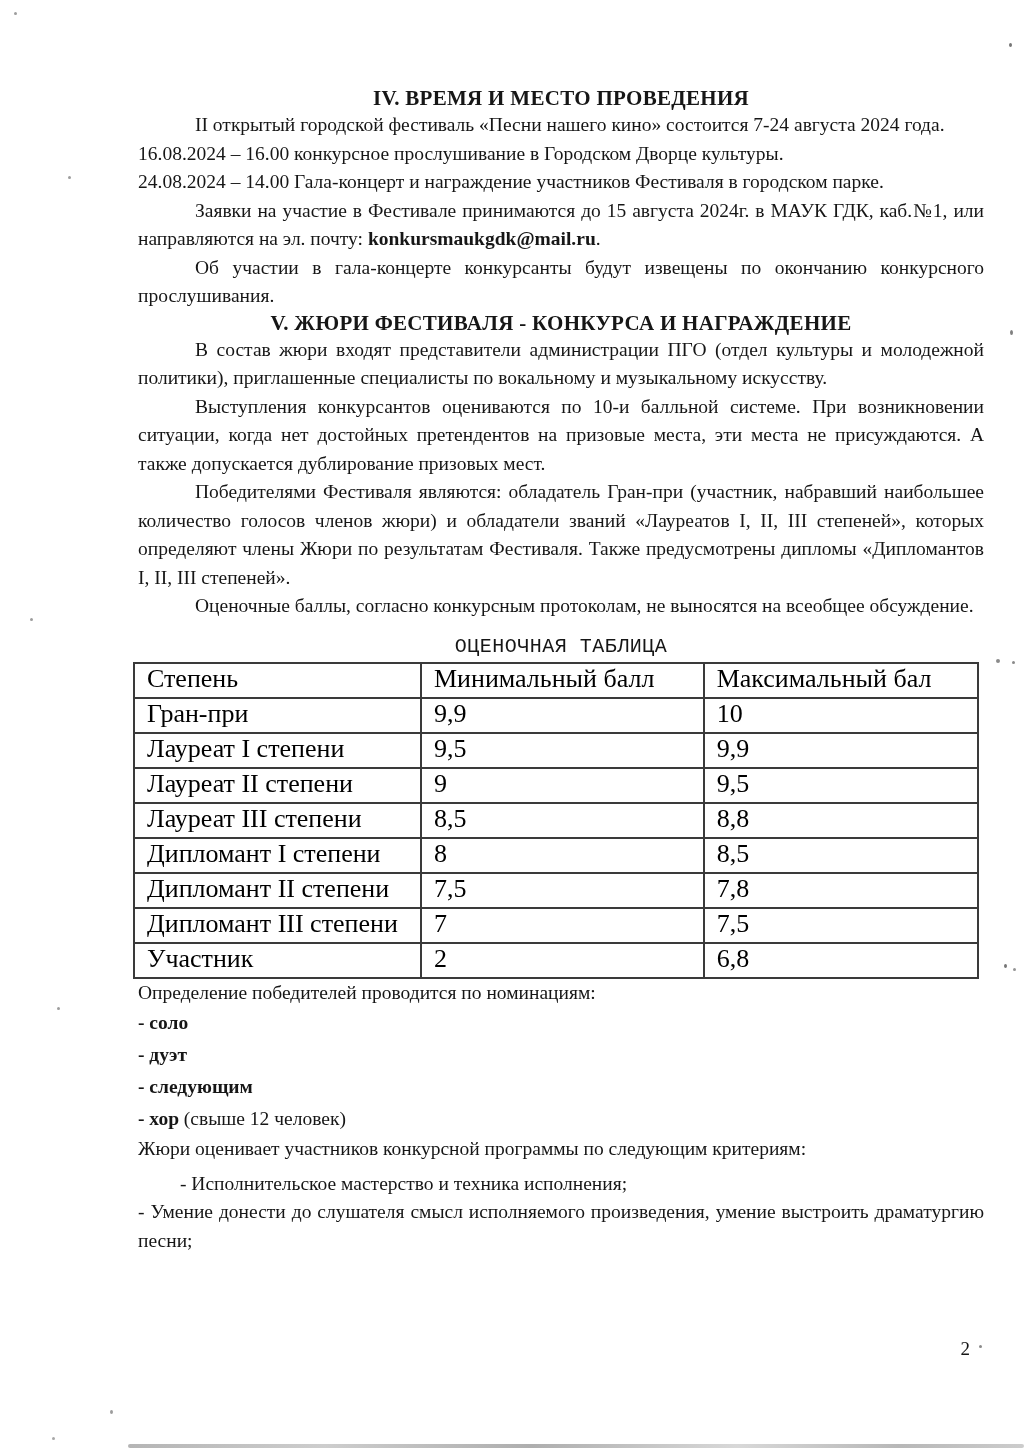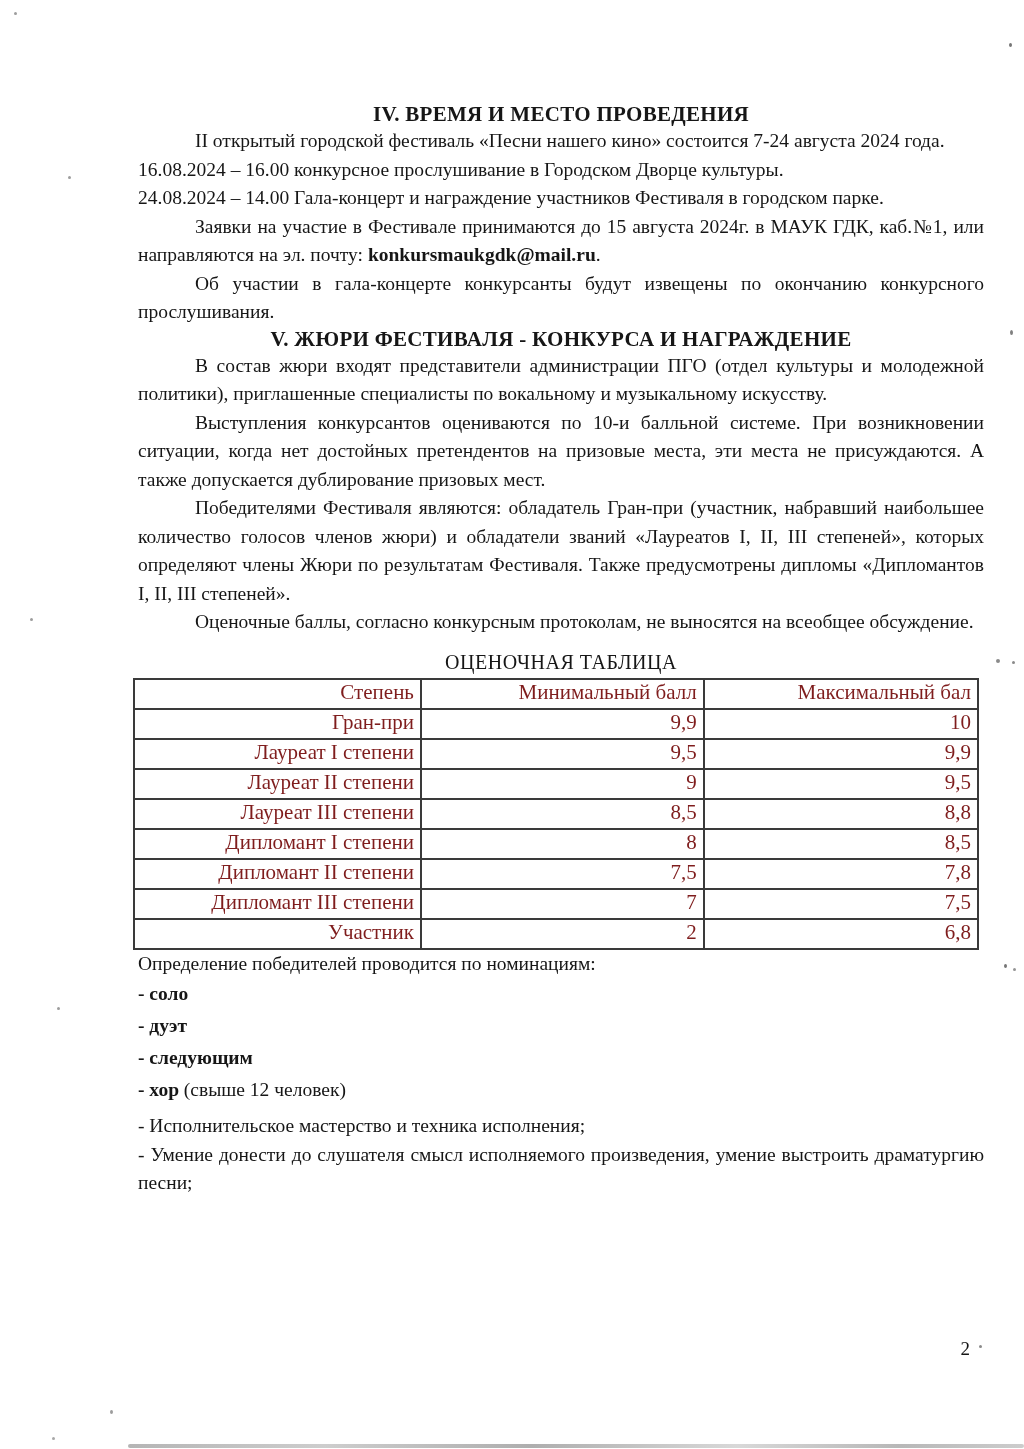--- a/index.html
+++ b/index.html
@@ -6,21 +6,21 @@
   body {
     width:1024px; height:1449px;
     background:#ffffff;
     position:relative;
     overflow:hidden;
     font-family:"Liberation Serif", serif;
     color:#161616;
   }
   .page-content {
     position:absolute;
-    left:138px; top:16px;
+    left:138px; top:0;
     width:846px;
   }
   .section-heading {
     text-align:center;
     font-weight:bold;
     font-size:21px;
     letter-spacing:0.3px;
     margin:0;
   }
   .heading-iv { padding-top:86px; }
@@ -32,28 +32,28 @@
     text-align:justify;
   }
   .first-gap { margin-top:24px; }
   .indent { text-indent:57px; }
   .bold { font-weight:bold; }
   .table-title {
     margin:14px 0 4px 0;
     text-align:center;
     font-size:20px;
     letter-spacing:0.5px;
+    font-family:Liberation Mono, monospace;
   }
   table.score-table {
     border-collapse:collapse;
     width:100%;
     margin-left:-5px;
-    font-size:21px;
-    color:#7f1d1d;
-    text-align:right;
+    font-size:26px;
+    color:#000000;
   }
   table.score-table td {
     border:2px solid #3a3a3a;
     padding:0 6px 3px 12px;
     height:25px;
     vertical-align:middle;
   }
   td.col-degree { width:34%; }
   td.col-min    { width:33.5%;margin-left:8px; }
   td.col-max    { width:32.5%; }
@@ -157,21 +157,22 @@
     </tbody>
   </table>
 
   <p class="body-par after-table">Определение победителей проводится по номинациям:</p>
 
   <p class="nom-item"><span class="bold">- соло</span><span></span></p>
   <p class="nom-item"><span class="bold">- дуэт</span><span></span></p>
   <p class="nom-item"><span class="bold">- следующим</span><span></span></p>
   <p class="nom-item"><span class="bold">- хор</span><span> (свыше 12 человек)</span></p>
 
-  <p class="body-par" style="margin-top:6px;">- Исполнительское мастерство и техника исполнения;</p>
+  <p class="body-par">Жюри оценивает участников конкурсной программы по следующим критериям:</p>
+  <p class="body-par" style="margin-top:6px;margin-left:42px;">- Исполнительское мастерство и техника исполнения;</p>
   <p class="body-par" style="margin-top:0;">- Умение донести до слушателя смысл исполняемого произведения, умение выстроить драматургию песни;</p>
 
 </div>
 
 <div class="page-number">2</div>
 
 <div class="scan-edge"></div>
 
 <div class="speck" style="left:1009px; top:43px;  width:3px; height:4px; opacity:.7;"></div>
 <div class="speck" style="left:14px;   top:12px;  width:3px; height:3px; opacity:.5;"></div>

